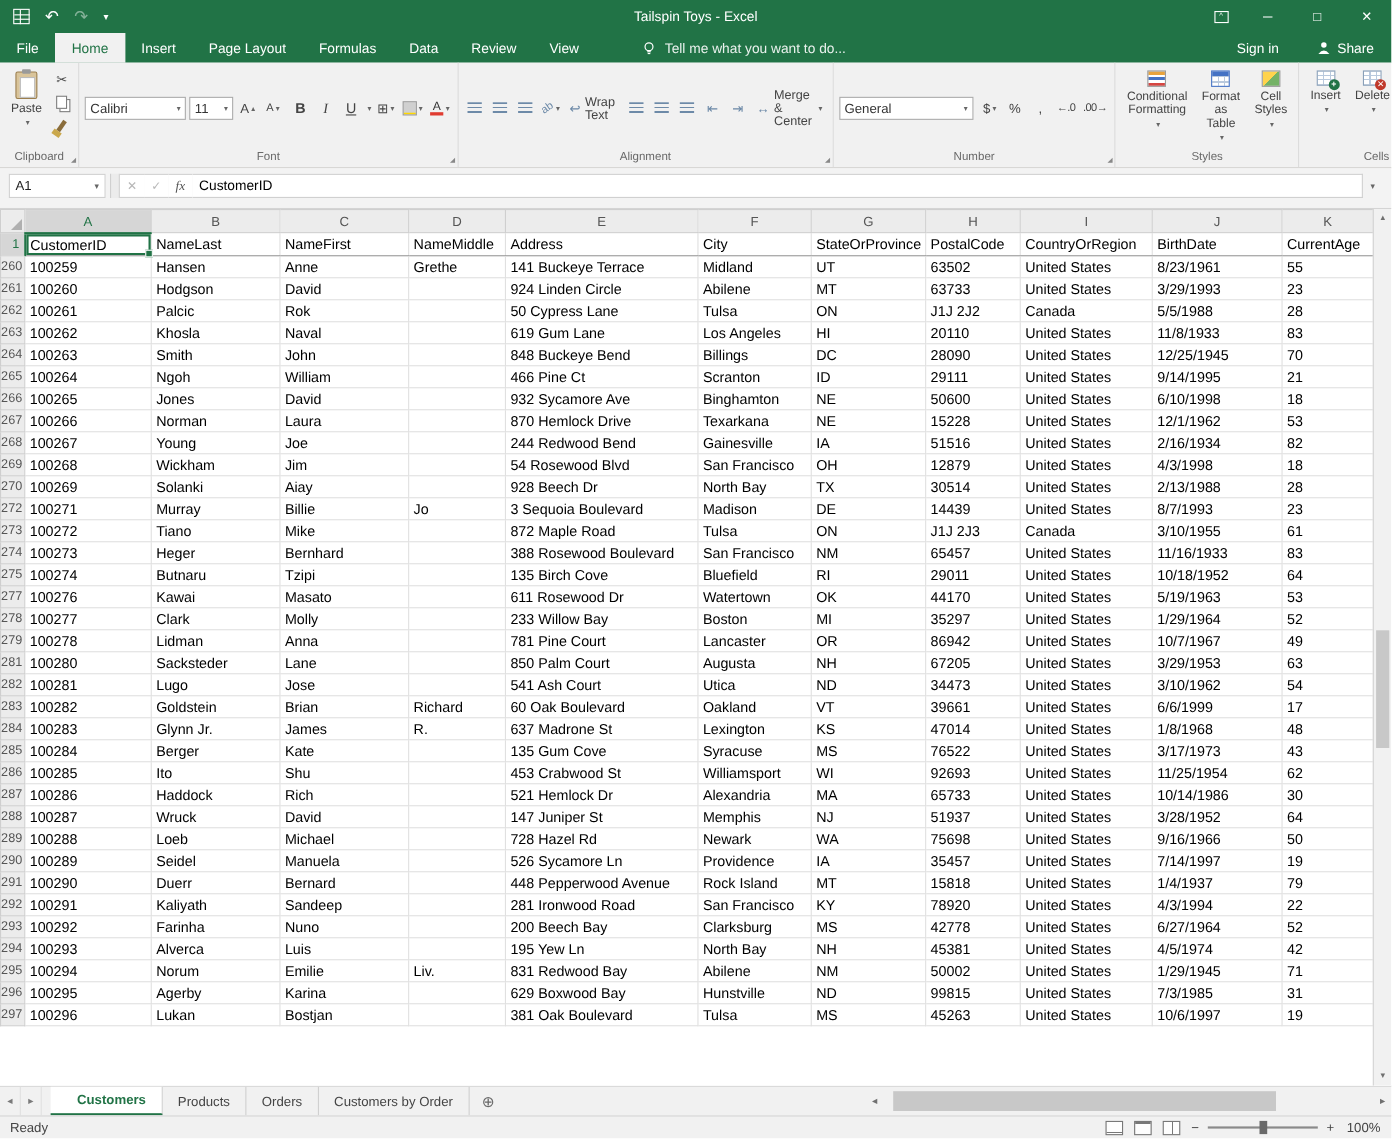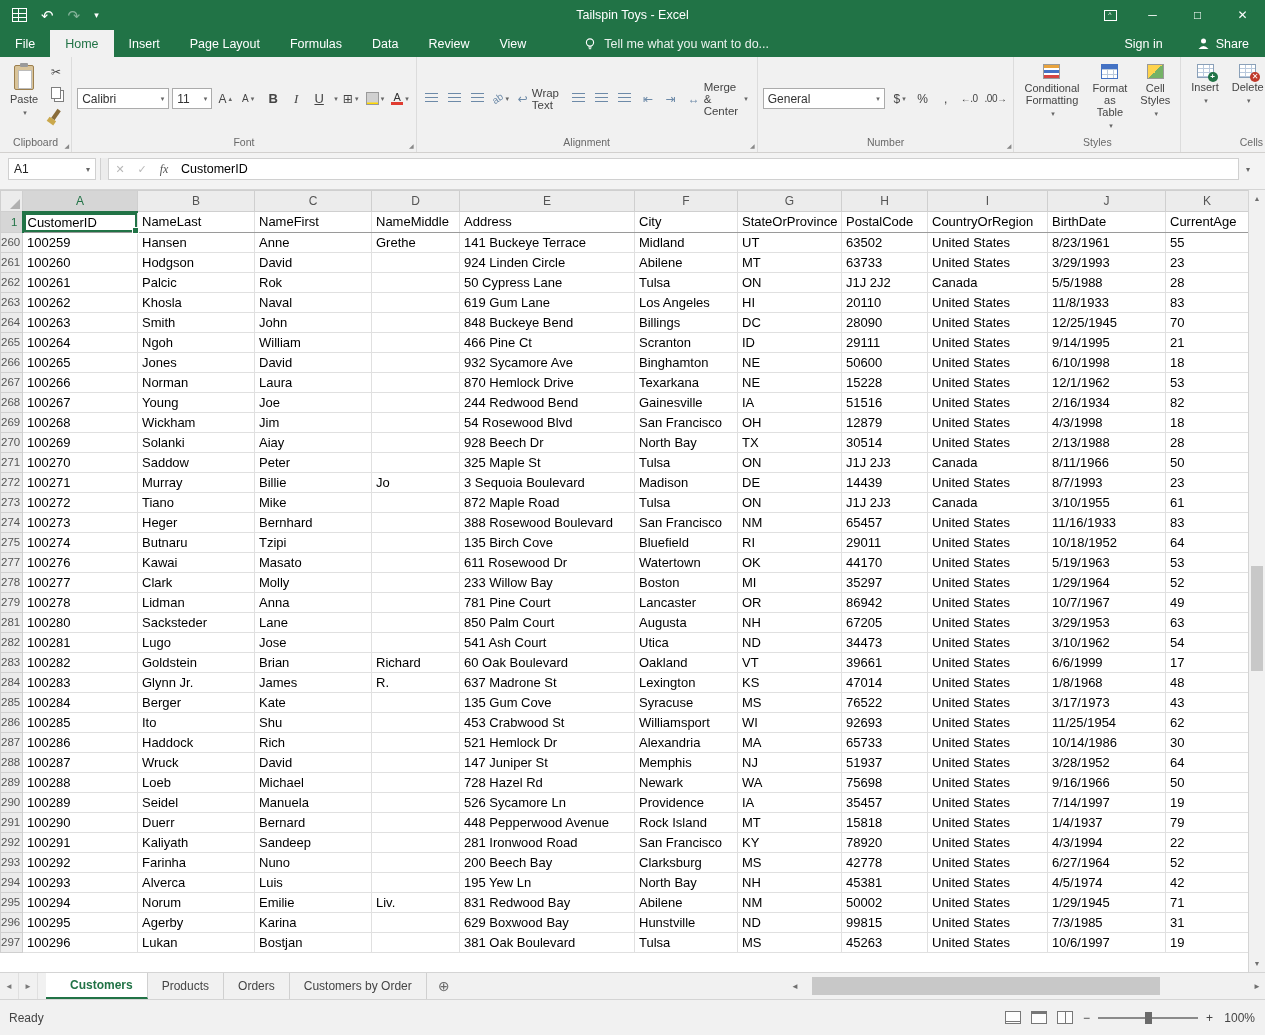--- a/index.html
+++ b/index.html
@@ -126,21 +126,21 @@
   .sheettabs { display:flex; align-items:stretch; margin-left:8px; }
   .stab { display:flex; align-items:center; padding:0 14px; font-size:12px; color:#444; border-right:1px solid #d0d0d0; cursor:default; white-space:nowrap; }
   .stab.active { background:#fff; color:#217346; font-weight:bold; border-bottom:2px solid #217346;padding-left:24px; }
   .addsheet { width:34px; display:flex; align-items:center; justify-content:center; color:#6a6a6a; font-size:14px; }
   .hscroll { margin-left:auto; width:478px; display:flex; align-items:center; }
   .hs-btn { width:16px; display:flex; align-items:center; justify-content:center; font-size:8px; color:#707070; }
   .hs-track { flex:1; height:100%; position:relative; }
   .hs-thumb { position:absolute; top:4px; bottom:4px; left:2%; width:78%; background:#c8c8c8; }
 
   
-  .statusbar { height:36px; background:#f1f1f1; border-top:1px solid #d4d4d4; display:flex; align-items:center; font-size:12px; color:#444; flex:0 0 auto; }
+  .statusbar { height:21px; background:#f1f1f1; border-top:1px solid #d4d4d4; display:flex; align-items:center; font-size:12px; color:#444; flex:0 0 auto; }
   .sb-mode { padding-left:9px; }
   .sb-right { margin-left:auto; display:flex; align-items:center; gap:10px; padding-right:10px; }
   .viewbtn { width:16px; height:13px; border:1px solid #777; background:#fdfdfd; display:inline-block; }
   .viewbtn.vb1 { background:linear-gradient(#fdfdfd 0 9px, #777 9px 10px, #fdfdfd 10px); }
   .viewbtn.vb2 { background:linear-gradient(#777 0 2px, #fdfdfd 2px); }
   .viewbtn.vb3 { background:linear-gradient(to right,#fdfdfd 0 7px, #777 7px 8px, #fdfdfd 8px); }
   .zoomctl { display:flex; align-items:center; gap:8px; }
   .zoom-slider { width:100px; height:14px; position:relative; }
   .zs-track { position:absolute; top:6px; left:0; right:0; height:2px; background:#8a8a8a; }
   .zs-tick { position:absolute; top:3px; left:50%; width:1px; height:8px; background:#8a8a8a; }
@@ -633,34 +633,20 @@
             <td class="cell"></td>
             <td class="cell">928 Beech Dr</td>
             <td class="cell">North Bay</td>
             <td class="cell">TX</td>
             <td class="cell">30514</td>
             <td class="cell">United States</td>
             <td class="cell">2/13/1988</td>
             <td class="cell">28</td>
           </tr>
           <tr>
-            <td class="rowhdr">271</td>
-            <td class="cell">100270</td>
-            <td class="cell">Saddow</td>
-            <td class="cell">Peter</td>
-            <td class="cell"></td>
-            <td class="cell">325 Maple St</td>
-            <td class="cell">Tulsa</td>
-            <td class="cell">ON</td>
-            <td class="cell">J1J 2J3</td>
-            <td class="cell">Canada</td>
-            <td class="cell">8/11/1966</td>
-            <td class="cell">50</td>
-          </tr>
-          <tr>
             <td class="rowhdr">272</td>
             <td class="cell">100271</td>
             <td class="cell">Murray</td>
             <td class="cell">Billie</td>
             <td class="cell">Jo</td>
             <td class="cell">3 Sequoia Boulevard</td>
             <td class="cell">Madison</td>
             <td class="cell">DE</td>
             <td class="cell">14439</td>
             <td class="cell">United States</td>

